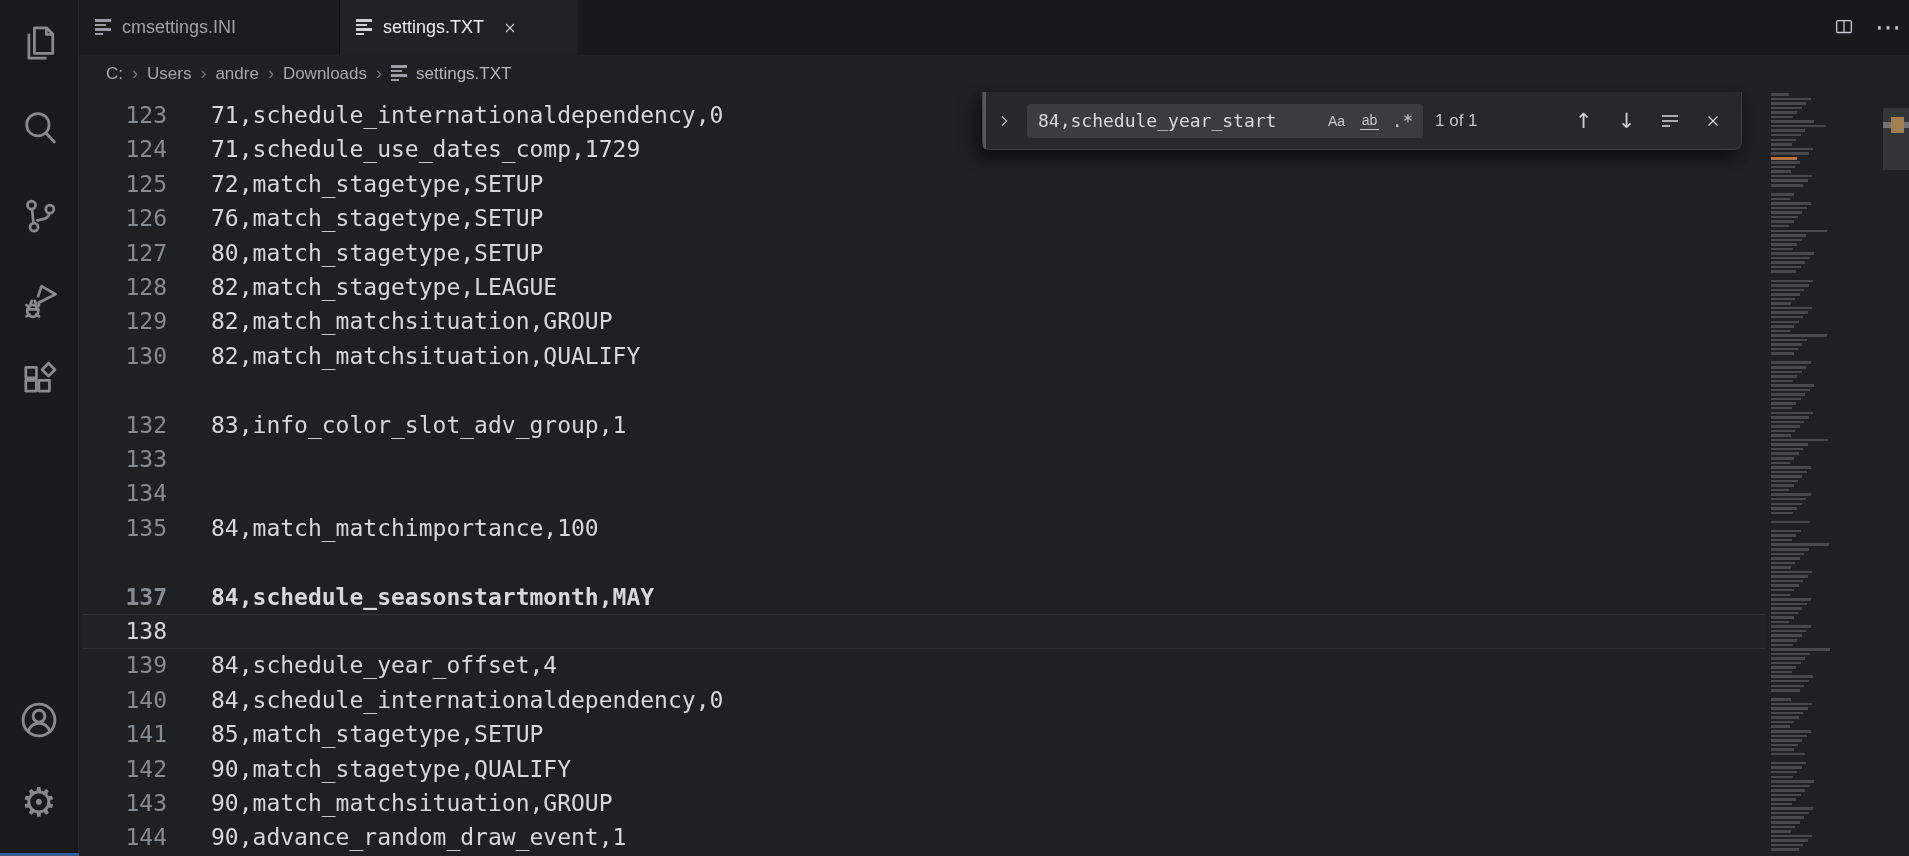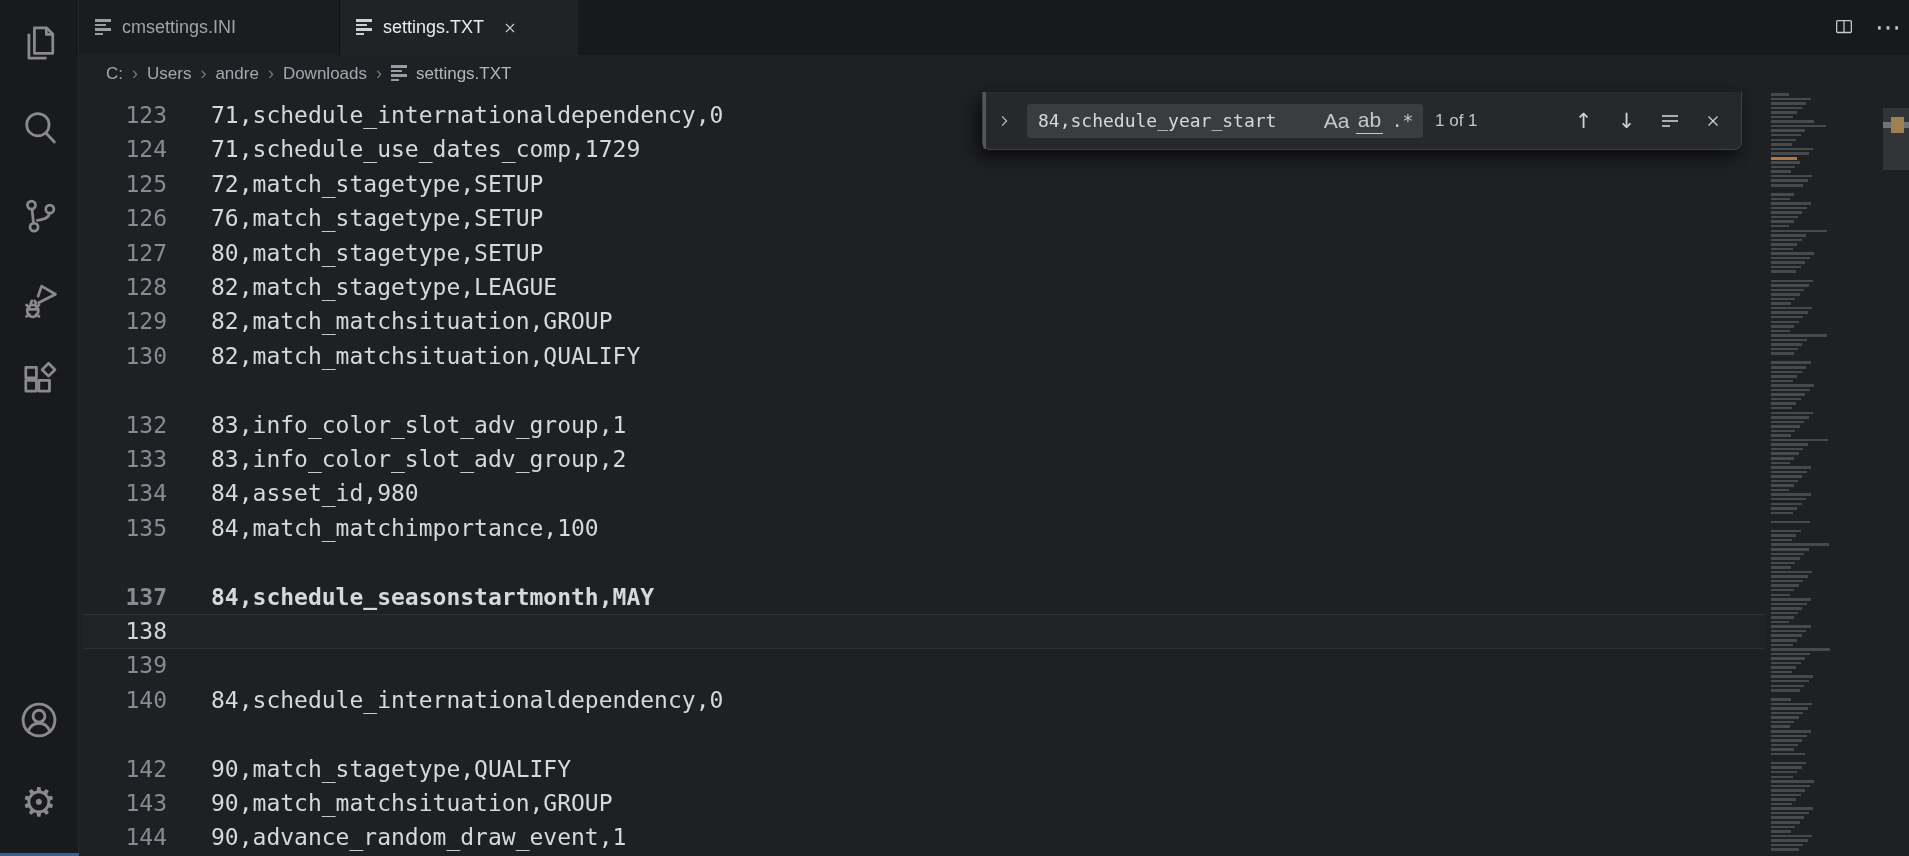--- a/index.html
+++ b/index.html
@@ -68,21 +68,21 @@
   #find-sash { position:absolute; left:0; top:0; width:3px; height:100%; background:#55565a;
                cursor:ew-resize; border-radius:0 0 0 8px; }
   #toggle-replace { width:30px; height:100%; display:flex; align-items:center; justify-content:center;
                     cursor:pointer; margin-left:6px; }
   #toggle-replace svg { stroke:#c6c9cd; fill:none; stroke-width:1.6; }
   #find-input-box { width:396px; height:34px; background:#3b3c40; border-radius:3px;
                     display:flex; align-items:center; margin-left:8px; padding:0 4px 0 11px; }
   #find-input { flex:1; font-family:"DejaVu Sans Mono", monospace; font-size:18px; color:#d6d8db;
                 white-space:nowrap; overflow:hidden; }
   .find-toggle { width:33px; height:28px; display:flex; align-items:center; justify-content:center;
-                 border-radius:4px; cursor:pointer; color:#c5c8cc; font-size:21px;
+                 border-radius:4px; cursor:pointer; color:#c5c8cc; font-size:14px;
                  font-family:"Liberation Sans", sans-serif; }
   .find-toggle.ww span { border-bottom:1.6px solid #c5c8cc; padding:0 2px 1px; }
   .find-toggle.rx { font-family:"DejaVu Sans Mono", monospace; font-size:18px; }
   #find-results { margin-left:12px; min-width:110px; font-size:17px; color:#c3c6ca; white-space:nowrap; }
   #find-buttons { position:absolute; right:12px; top:0; height:100%; display:flex;
                   align-items:center; gap:10px; }
   .find-btn { width:33px; height:33px; display:flex; align-items:center; justify-content:center;
               border-radius:4px; cursor:pointer; color:#cdd0d4; font-size:21px;
               font-family:"DejaVu Sans", sans-serif; }
   .find-btn svg { stroke:#cdd0d4; fill:none; stroke-width:1.6; }
@@ -242,44 +242,47 @@
     <div class="code-row" style="top: 246.8px;">
       <span class="gutter">130</span>
       <span class="code-text">82,match_matchsituation,QUALIFY</span>
     </div>
     <div class="code-row" style="top: 315.6px;">
       <span class="gutter">132</span>
       <span class="code-text">83,info_color_slot_adv_group,1</span>
     </div>
     <div class="code-row" style="top: 350px;">
       <span class="gutter">133</span>
-      <span class="code-text">83,info_color_slot_adv_group,2</span>
     </div>
     <div class="code-row" style="top: 384.4px;">
       <span class="gutter">134</span>
-      <span class="code-text">84,asset_id,980</span>
     </div>
     <div class="code-row" style="top: 418.8px;">
       <span class="gutter">135</span>
       <span class="code-text">84,match_matchimportance,100</span>
     </div>
     <div class="code-row" style="top: 487.6px; font-weight: bold;">
       <span class="gutter">137</span>
       <span class="code-text">84,schedule_seasonstartmonth,MAY</span>
     </div>
     <div class="code-row current" style="top: 522px;">
       <div class="current-line-box"></div>
       <span class="gutter">138</span>
     </div>
     <div class="code-row" style="top: 556.4px;">
       <span class="gutter">139</span>
+      <span class="code-text">84,schedule_year_offset,4</span>
     </div>
     <div class="code-row" style="top: 590.8px;">
       <span class="gutter">140</span>
       <span class="code-text">84,schedule_internationaldependency,0</span>
+    </div>
+    <div class="code-row" style="top: 625.2px;">
+      <span class="gutter">141</span>
+      <span class="code-text">85,match_stagetype,SETUP</span>
     </div>
     <div class="code-row" style="top: 659.6px;">
       <span class="gutter">142</span>
       <span class="code-text">90,match_stagetype,QUALIFY</span>
     </div>
     <div class="code-row" style="top: 694px;">
       <span class="gutter">143</span>
       <span class="code-text">90,match_matchsituation,GROUP</span>
     </div>
     <div class="code-row" style="top: 728.4px;">

